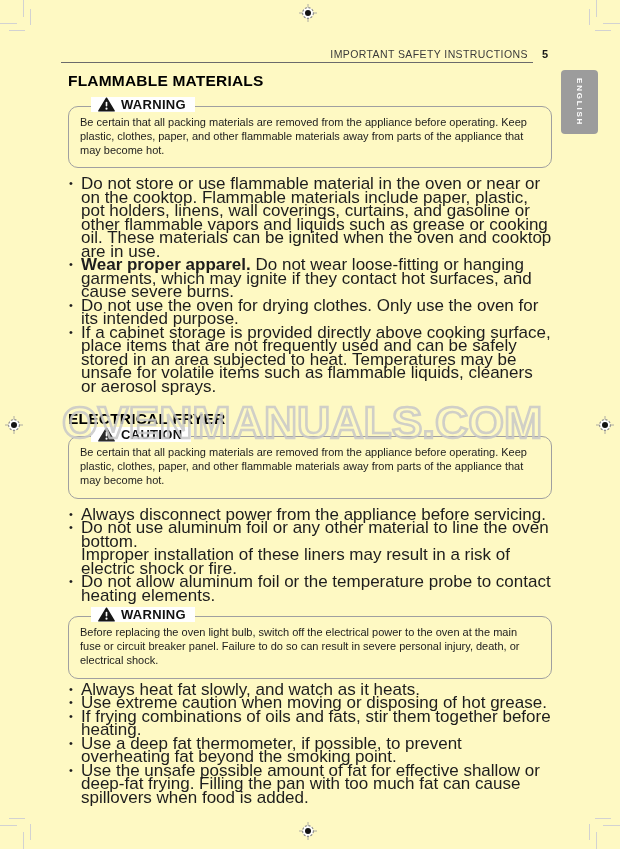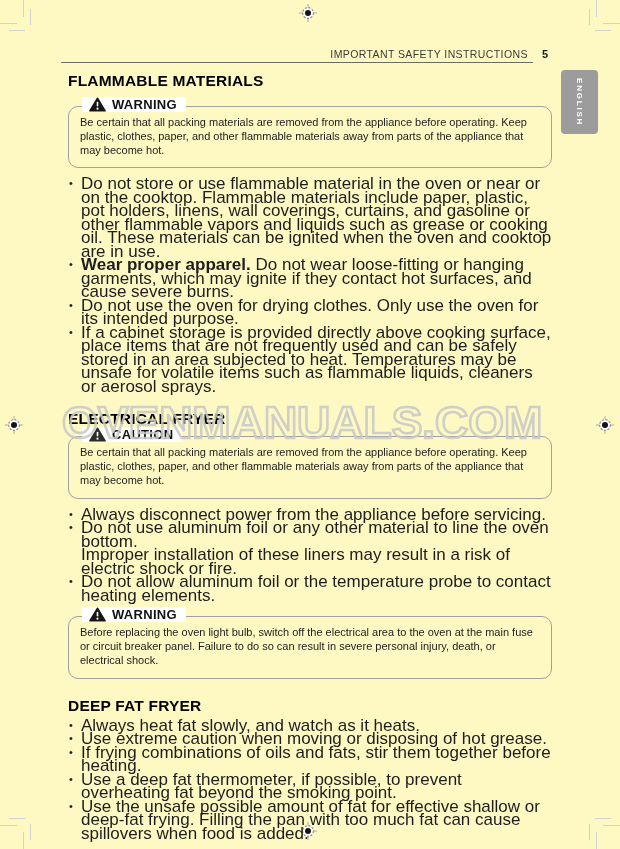--- a/index.html
+++ b/index.html
@@ -42,21 +42,21 @@
   }
   h2.sec2{margin-top:17px;}
   h2.sec3{margin-top:18px;}
   .alert{
     position:relative;border:1.5px solid #a0a0a0;border-radius:10px;
     padding:9px 11px 10px 11px;margin-top:16px;
   }
   .alert.tight{margin-top:8px;}
   .alert.mid{margin-top:14px;}
   .alert-label{
-    position:absolute;top:-10px;left:13px;background:#ffffff;
+    position:absolute;top:-10px;left:22px;background:#ffffff;
     display:flex;align-items:flex-start;gap:6px;padding:0 9px 0 7px;
   }
   .alert-label .lbl{font-size:13px;font-weight:bold;color:#111;letter-spacing:0.3px;}
   .alert-body{font-size:11px;line-height:13.8px;color:#1c1c1c;}
   ul.blist{
     list-style:none;margin:9px 0 0 0;padding:0;font-size:17px;line-height:13.5px;
   }
   ul.blist.fryer{margin-top:4px;}
   ul.blist li{position:relative;padding-left:13px;margin:0;}
   ul.blist li::before{
@@ -179,24 +179,23 @@
 
     <div class="alert mid">
       <div class="alert-label">
         <svg class="warn-icon" width="17" height="15" viewBox="0 0 24 21">
           <path d="M12 1.5 L22.8 19.5 H1.2 Z" fill="#161616" stroke="#161616" stroke-width="2" stroke-linejoin="round"></path>
           <rect x="10.85" y="6.6" width="2.3" height="6.8" rx="1.1" fill="#ffffff"></rect>
           <circle cx="12" cy="16.4" r="1.5" fill="#ffffff"></circle>
         </svg>
         <span class="lbl">WARNING</span>
       </div>
-      <div class="alert-body">Before replacing the oven light bulb, switch off the electrical area to the oven at the main fuse or circuit breaker panel. Failure to do so can result in severe personal injury, death, or electrical shock.</div>
+      <div class="alert-body">Before replacing the oven light bulb, switch off the electrical power to the oven at the main fuse or circuit breaker panel. Failure to do so can result in severe personal injury, death, or electrical shock.</div>
     </div>
 
-    <h2 class="sec sec3">DEEP FAT FRYER</h2>
 
     <ul class="blist fryer">
       <li><span class="li-bold"></span><span class="li-text">Always heat fat slowly, and watch as it heats.</span></li>
       <li><span class="li-bold"></span><span class="li-text">Use extreme caution when moving or disposing of hot grease.</span></li>
       <li><span class="li-bold"></span><span class="li-text">If frying combinations of oils and fats, stir them together before heating.</span></li>
       <li><span class="li-bold"></span><span class="li-text">Use a deep fat thermometer, if possible, to prevent overheating fat beyond the smoking point.</span></li>
       <li><span class="li-bold"></span><span class="li-text">Use the unsafe possible amount of fat for effective shallow or deep-fat frying. Filling the pan with too much fat can cause spillovers when food is added.</span></li>
     </ul>
 
   </div>

